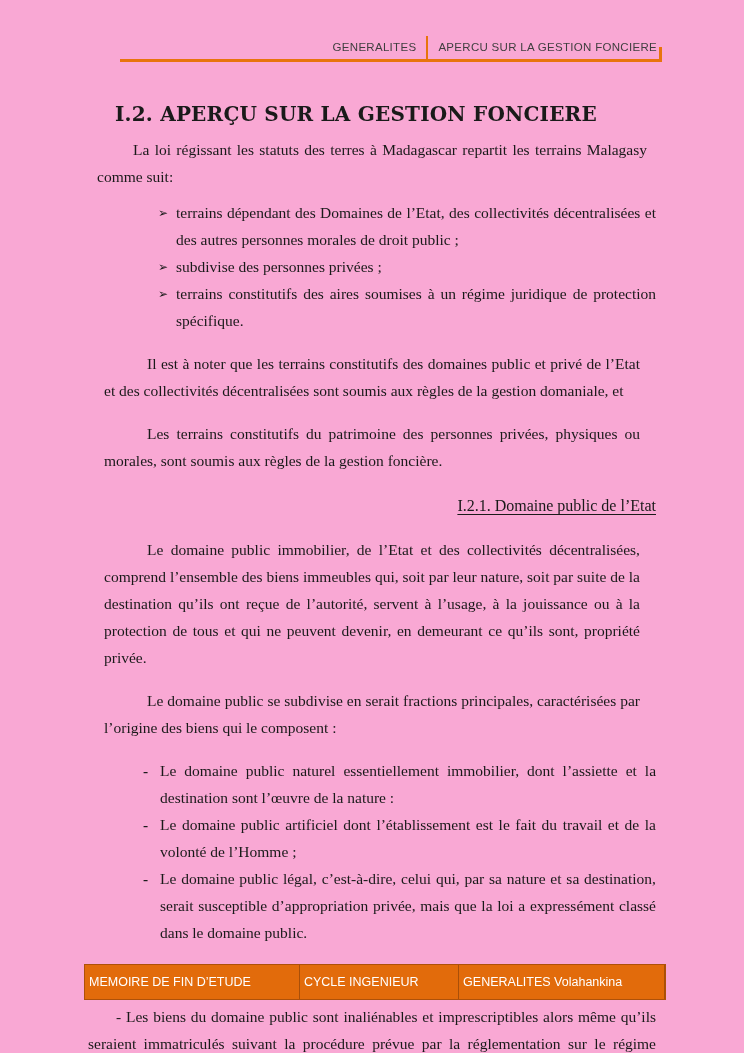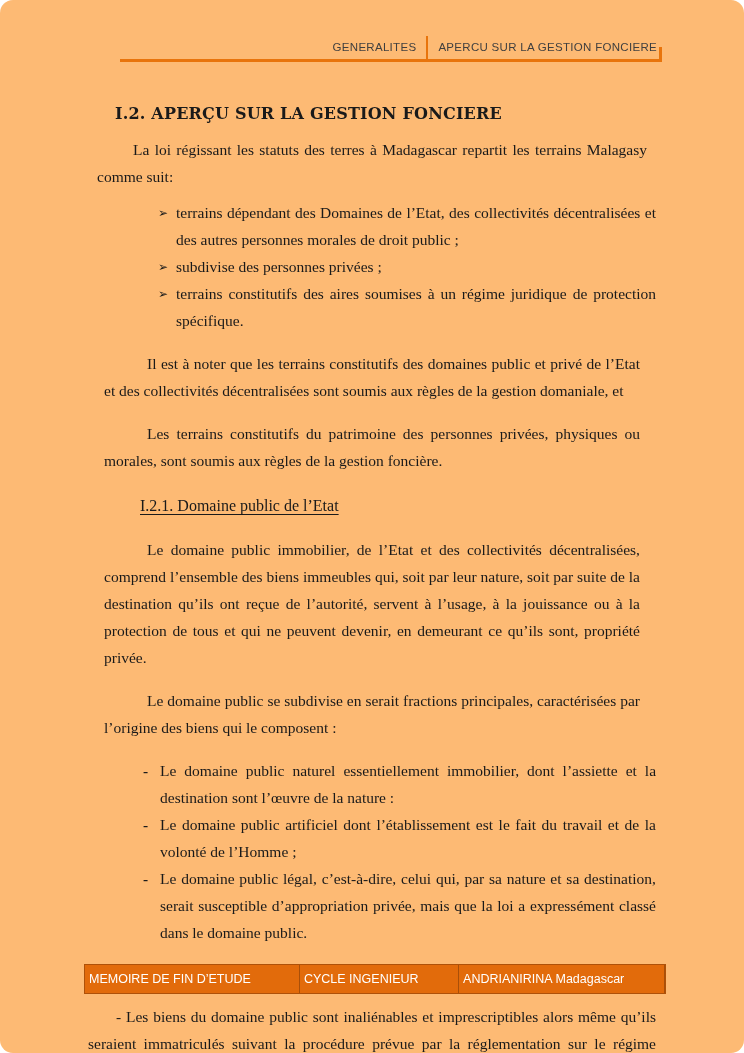--- a/index.html
+++ b/index.html
@@ -4,22 +4,22 @@
 <style>
   :root{
     --accent:#E8740C;
     --footer-bg:#E26B0B;
     --footer-border:#AE5109;
     --header-text:#3F3F3F;
     --text:#1A1A1A;
   }
   html,body{margin:0;padding:0;background:#ffffff;}
   .page{
-    position:relative;width:744px;height:1053px;background:#fdba74;
-    font-family:"Liberation Serif", serif;color:var(--text);overflow:hidden;border-radius:13px;
+    position:relative;width:744px;height:1053px;background:#f9a8d4;
+    font-family:"Liberation Serif", serif;color:var(--text);overflow:hidden;
   }
 
   
   .header{
     position:absolute;top:36px;left:120px;width:541px;
     border-bottom:3px solid var(--accent);
     display:flex;justify-content:flex-end;align-items:flex-end;
     padding-bottom:6px;box-sizing:border-box;
     font-family:"Liberation Sans", sans-serif;font-size:11.5px;
     color:var(--header-text);letter-spacing:0.3px;
@@ -33,46 +33,46 @@
     position:absolute;right:-1px;bottom:-3px;width:3px;height:15px;
     background:var(--accent);
   }
 
   
   .content{
     position:absolute;left:88px;top:96px;width:568px;
     font-size:15.5px;line-height:27px;text-align:justify;
   }
   .title{
-    font-family:"DejaVu Serif", serif;font-weight:bold;font-size:16px;
+    font-family:"DejaVu Serif", serif;font-weight:bold;font-size:20px;
     letter-spacing:0.2px;margin:8px 0 12px 27px;line-height:20px;text-align:left;
   }
   .p-intro{text-indent:36px;margin:9px;}
   .bullets{list-style:none;margin:2px 0 0 0;padding:0;}
   .bullets li{position:relative;padding-left:88px;}
   .bullets .bmark{
     position:absolute;left:70px;top:1px;
     font-family:"DejaVu Sans", sans-serif;font-size:12px;
   }
   .p-indent{text-indent:43px;margin:16px;}
   .section-heading{
     margin:20px 0 18px 52px;font-size:16px;font-weight:normal;
-    text-decoration:underline;text-underline-offset:3px;text-align:left;
+    text-decoration:underline;text-underline-offset:3px;text-align:right;
     line-height:24px;
   }
   .dashes{list-style:none;margin:0;padding:0;}
   .dashes li{position:relative;padding-left:72px;}
   .dashes .dmark{position:absolute;left:55px;font-weight:bold;}
   .dashes .lead{font-weight:normal;}
   .regime{font-style:italic;margin:14px 0 10px 95px;text-align:center;}
   .p-biens{margin:16px 0 0 0;text-indent:28px;}
 
   
   .footer{
-    position:absolute;left:84px;top:964px;width:582px;height:30px;
+    position:absolute;left:84px;top:964px;width:582px;height:36px;
     background:var(--footer-bg);border:1px solid var(--footer-border);
     box-sizing:border-box;display:flex;align-items:flex-end;
     font-family:"Liberation Sans", sans-serif;font-size:12.5px;color:#ffffff;
   }
   .footer .cell{box-sizing:border-box;white-space:nowrap;overflow:hidden;padding-left:4px;height:100%;display:flex;align-items:center;}
   .footer .c1{width:193px;}
   .footer .c2{width:160px;border-left:1px solid #a94f08;margin-left:22px;}
   .footer .c3{width:207px;border-left:1px solid #a94f08;}
   .footer .c4{flex:1;border-left:1px solid #a94f08;justify-content:center;padding-left:0;}
 </style>
@@ -134,17 +134,17 @@
 
     <p class="regime">Régime juridique du domaine public :</p>
 
     <p class="p-biens">- Les biens du domaine public sont inaliénables et imprescriptibles alors même qu’ils seraient immatriculés suivant la procédure prévue par la réglementation sur le régime foncier</p>
 
   </div>
 
   <div class="footer">
     <div class="cell c1">MEMOIRE DE FIN D’ETUDE</div>
     <div class="cell c2">CYCLE INGENIEUR</div>
-    <div class="cell c3">ANDRIANIRINA Madagascar</div>
+    <div class="cell c3">GENERALITES Volahankina</div>
     <div class="cell c4">7</div>
   </div>
 
 </div>
 
 </body></html>

